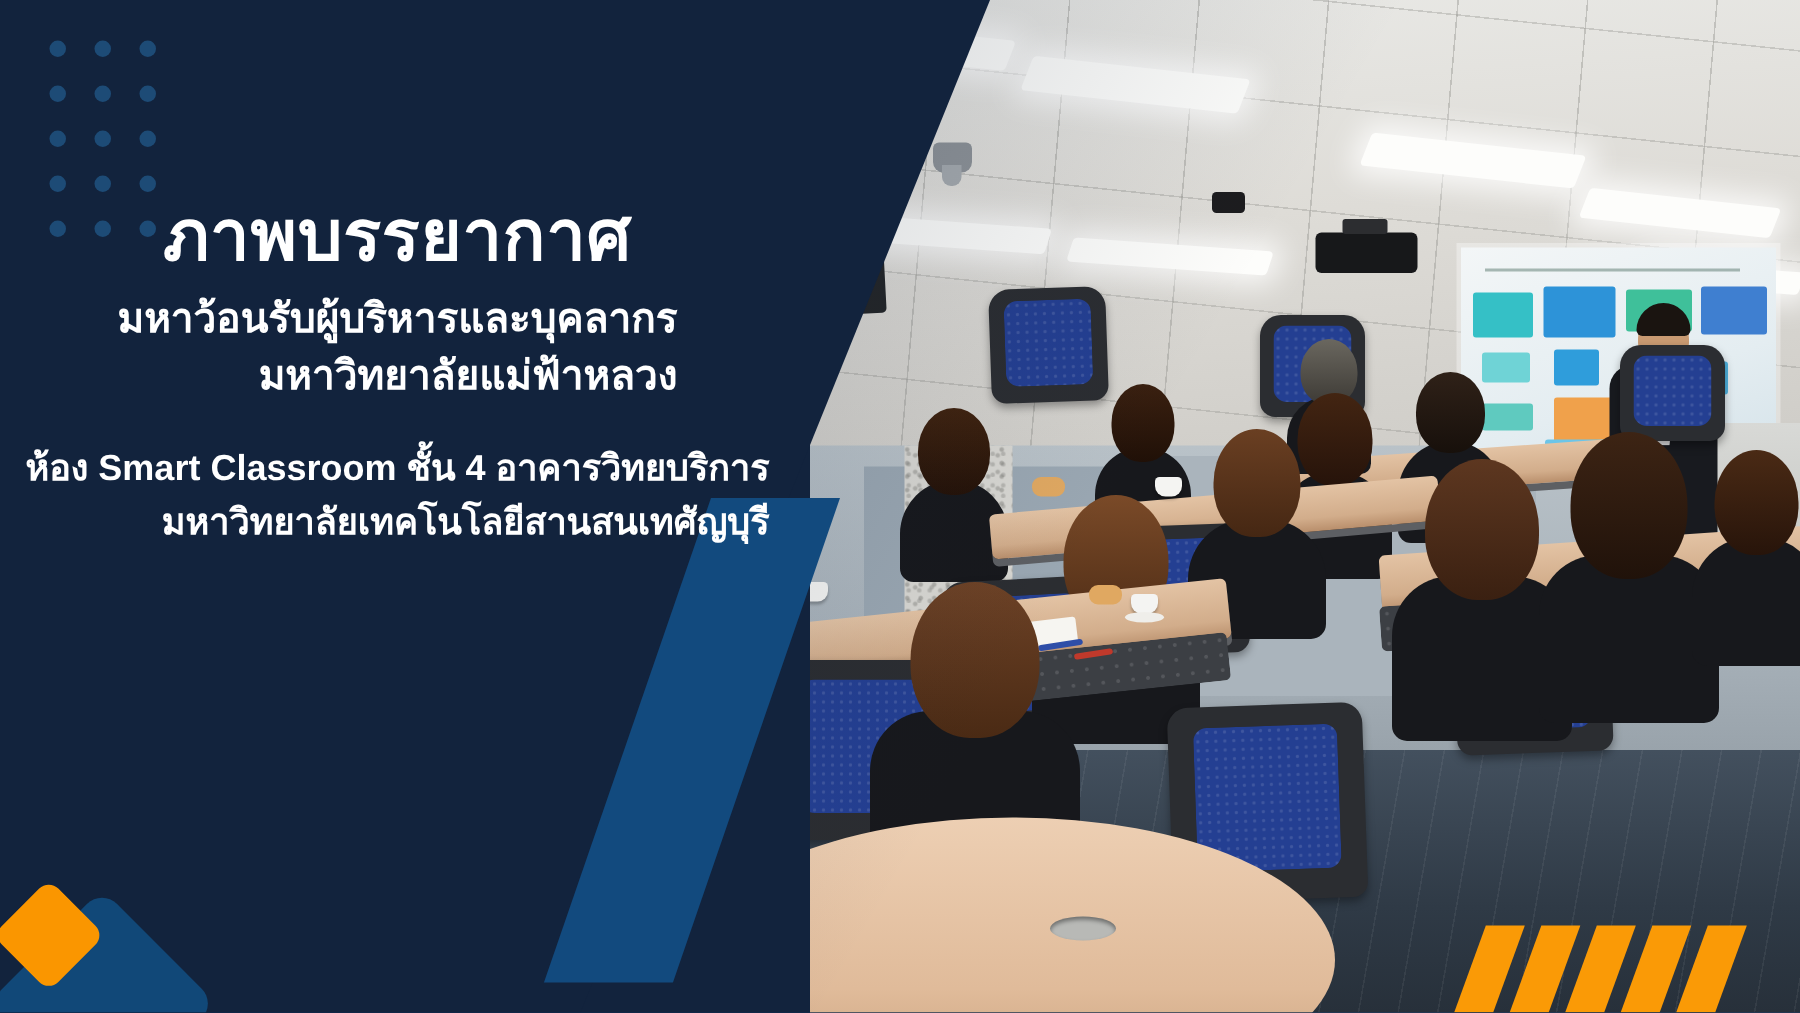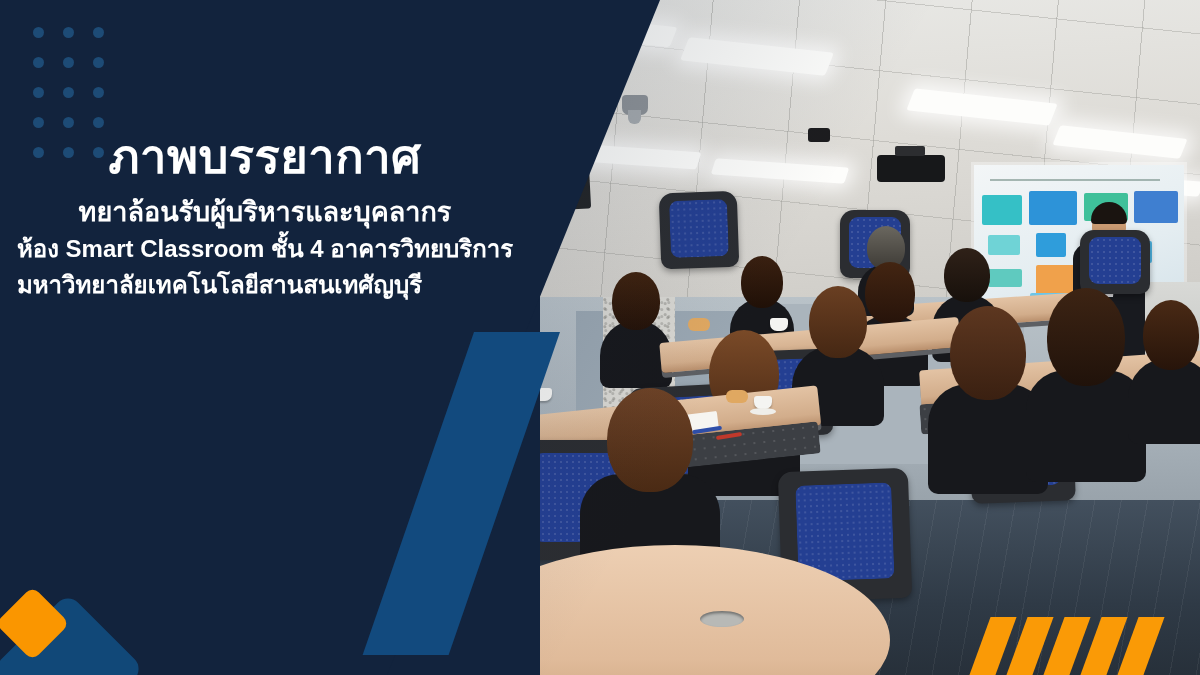--- a/index.html
+++ b/index.html
@@ -220,34 +220,34 @@
   .dia-orange{left:6px;bottom:25px;width:53px;height:53px;background:#fa9600;border-radius:9px;}
 
   
   .stripes{position:absolute;right:8px;bottom:0;width:212px;height:58px;display:flex;gap:11px;}
   .stripe{width:26px;height:100%;background:#fa9a06;transform:skewX(-20deg);}
 
   
   .text-col{
     position:absolute;left:0;top:0;width:530px;height:675px;
     display:flex;flex-direction:column;align-items:center;
-    color:#ffffff;text-align:left;
+    color:#ffffff;text-align:right;
   }
   .title{
     margin-top:131px;
     font-size:47px;font-weight:bold;letter-spacing:.5px;line-height:1.1;
   }
   .subtitle{
     margin-top:10px;font-size:27px;font-weight:bold;line-height:1.42;
   }
   .date{
     margin-top:28px;font-size:25px;font-weight:bold;
   }
   .venue{
-    font-size:24px;font-weight:bold;line-height:1.48;
+    margin-top:26px;font-size:24px;font-weight:bold;line-height:1.48;
   }
 </style>
 </head>
 <body>
 
 <div class="banner">
 
   <div class="photo-panel">
     <div class="photo">
 
@@ -436,21 +436,22 @@
     <span class="stripe"></span>
     <span class="stripe"></span>
     <span class="stripe"></span>
     <span class="stripe"></span>
     <span class="stripe"></span>
   </div>
 
   <div class="text-col">
     <div class="title">ภาพบรรยากาศ</div>
     <div class="subtitle">
-      <div>ทยาล้อนรับผู้บริหารและบุคลากร</div>
+      <div>มหาว้อนรับผู้บริหารและบุคลากร</div>
+      <div>มหาวิทยาลัยแม่ฟ้าหลวง</div>
     </div>
     <div class="venue">
       <div>ห้อง Smart Classroom ชั้น 4 อาคารวิทยบริการ</div>
       <div>มหาวิทยาลัยเทคโนโลยีสานสนเทศัญบุรี</div>
     </div>
   </div>
 
 </div>
 
 </body></html>

